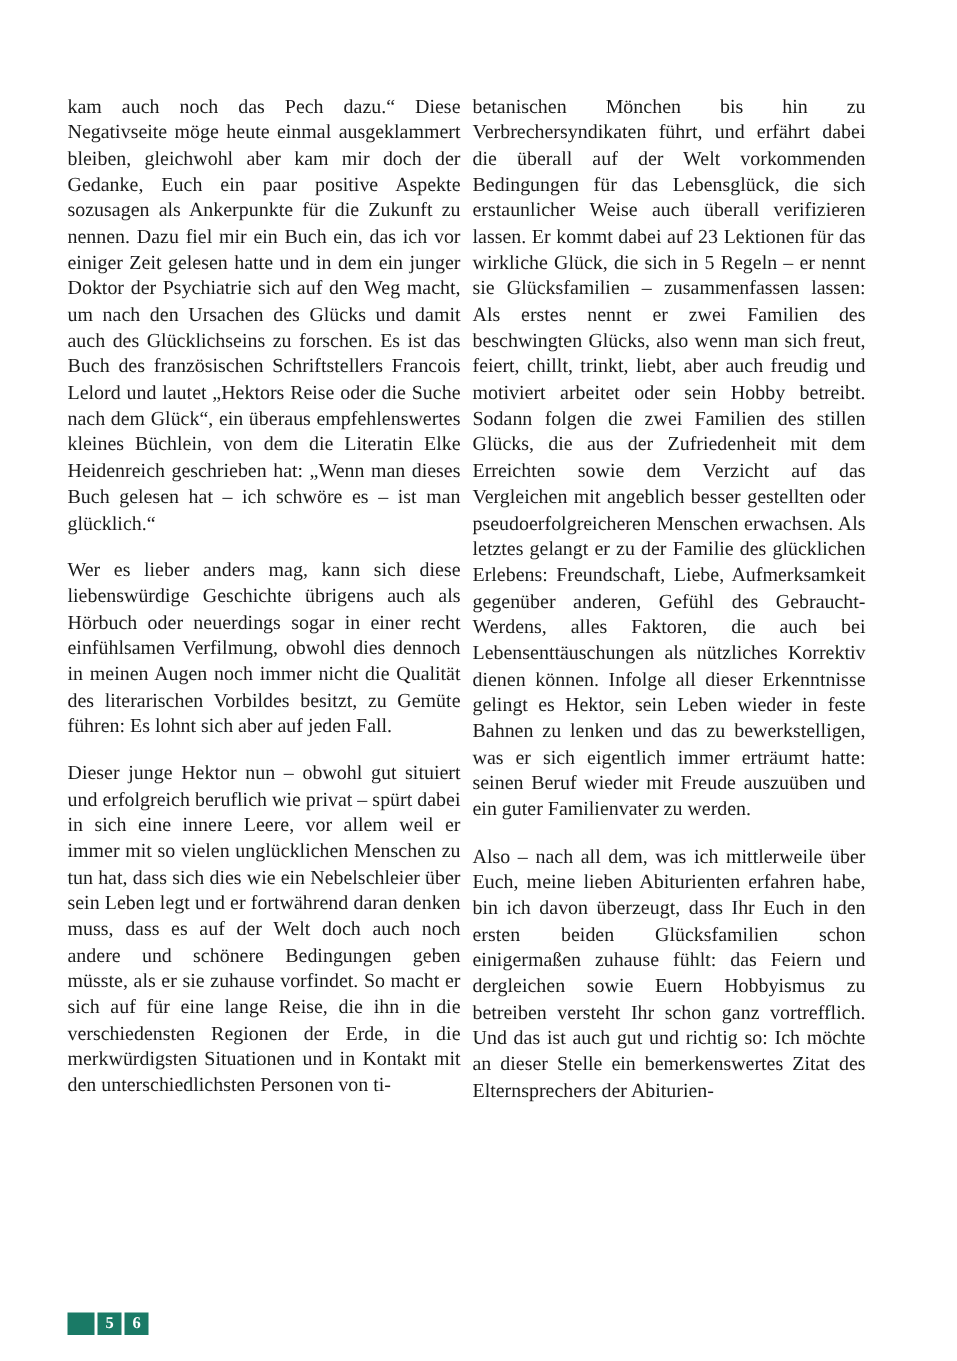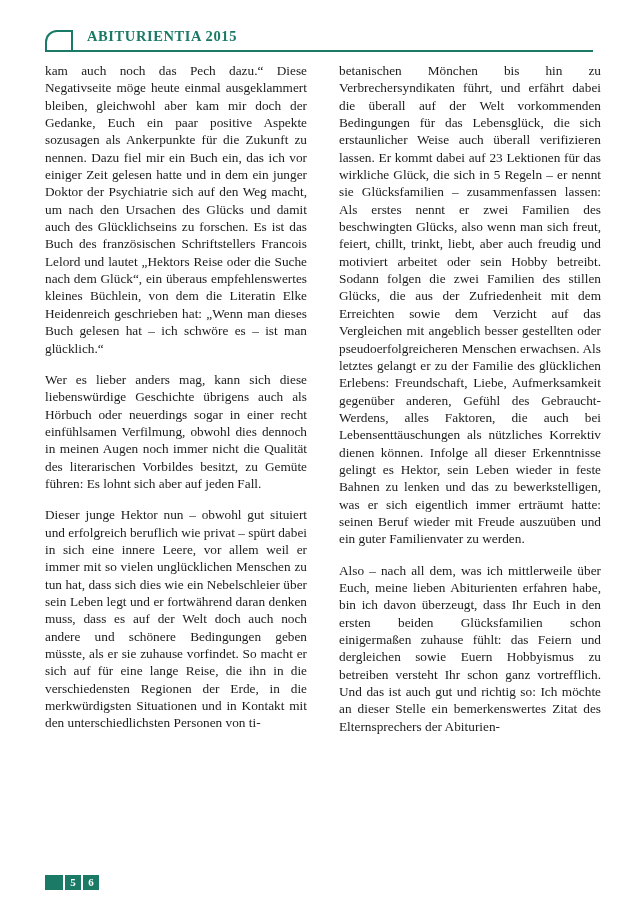--- a/index.html
+++ b/index.html
@@ -64,21 +64,21 @@
 
   
   .columns {
     position: absolute;
     left: 45px;
     top: 62px;
     width: 548px;
     height: 800px;
     display: flex;
     flex-direction: row;
-    gap: 32px;
+    gap: 8px;
   }
 
   .col {
     width: 262px;
     flex: 0 0 262px;
   }
 
   .col p {
     margin: 0 0 14px 0;
     text-align: justify;
@@ -122,25 +122,20 @@
 
   .folio-box.blank {
     width: 18px;
   }
 </style>
 </head>
 <body>
 
 <div class="page">
 
-  <div class="header">
-    <div class="header-mark"></div>
-    <div class="header-title">ABITURIENTIA 2015</div>
-    <div class="header-rule"></div>
-  </div>
 
   <div class="columns">
 
     <div class="col">
       <p>kam auch noch das Pech dazu.“ Diese Negativseite möge heute einmal ausgeklammert bleiben, gleichwohl aber kam mir doch der Gedanke, Euch ein paar positive Aspekte sozusagen als Ankerpunkte für die Zukunft zu nennen. Dazu fiel mir ein Buch ein, das ich vor einiger Zeit gelesen hatte und in dem ein junger Doktor der Psychiatrie sich auf den Weg macht, um nach den Ursachen des Glücks und damit auch des Glücklichseins zu forschen. Es ist das Buch des französischen Schriftstellers Francois Lelord und lautet „Hektors Reise oder die Suche nach dem Glück“, ein überaus empfehlenswertes kleines Büchlein, von dem die Literatin Elke Heidenreich geschrieben hat: „Wenn man dieses Buch gelesen hat – ich schwöre es – ist man glücklich.“</p>
       <p>Wer es lieber anders mag, kann sich diese liebenswürdige Geschichte übrigens auch als Hörbuch oder neuerdings sogar in einer recht einfühlsamen Verfilmung, obwohl dies dennoch in meinen Augen noch immer nicht die  Qualität des literarischen Vorbildes besitzt, zu Gemüte führen: Es lohnt sich aber auf jeden Fall.</p>
       <p>Dieser junge Hektor nun – obwohl gut situiert und erfolgreich beruflich wie privat –  spürt dabei in sich eine innere Leere, vor allem weil er immer mit so vielen unglücklichen Menschen zu tun hat, dass sich dies wie ein Nebelschleier über sein Leben legt und er fortwährend daran denken muss, dass es auf der Welt doch auch noch andere und schönere Bedingungen geben müsste, als er sie zuhause vorfindet. So macht er sich auf für eine lange Reise, die ihn in die verschiedensten Regionen der Erde, in die merkwürdigsten Situationen und in Kontakt mit den unterschiedlichsten Personen von ti-</p>
     </div>
 
     <div class="col">

